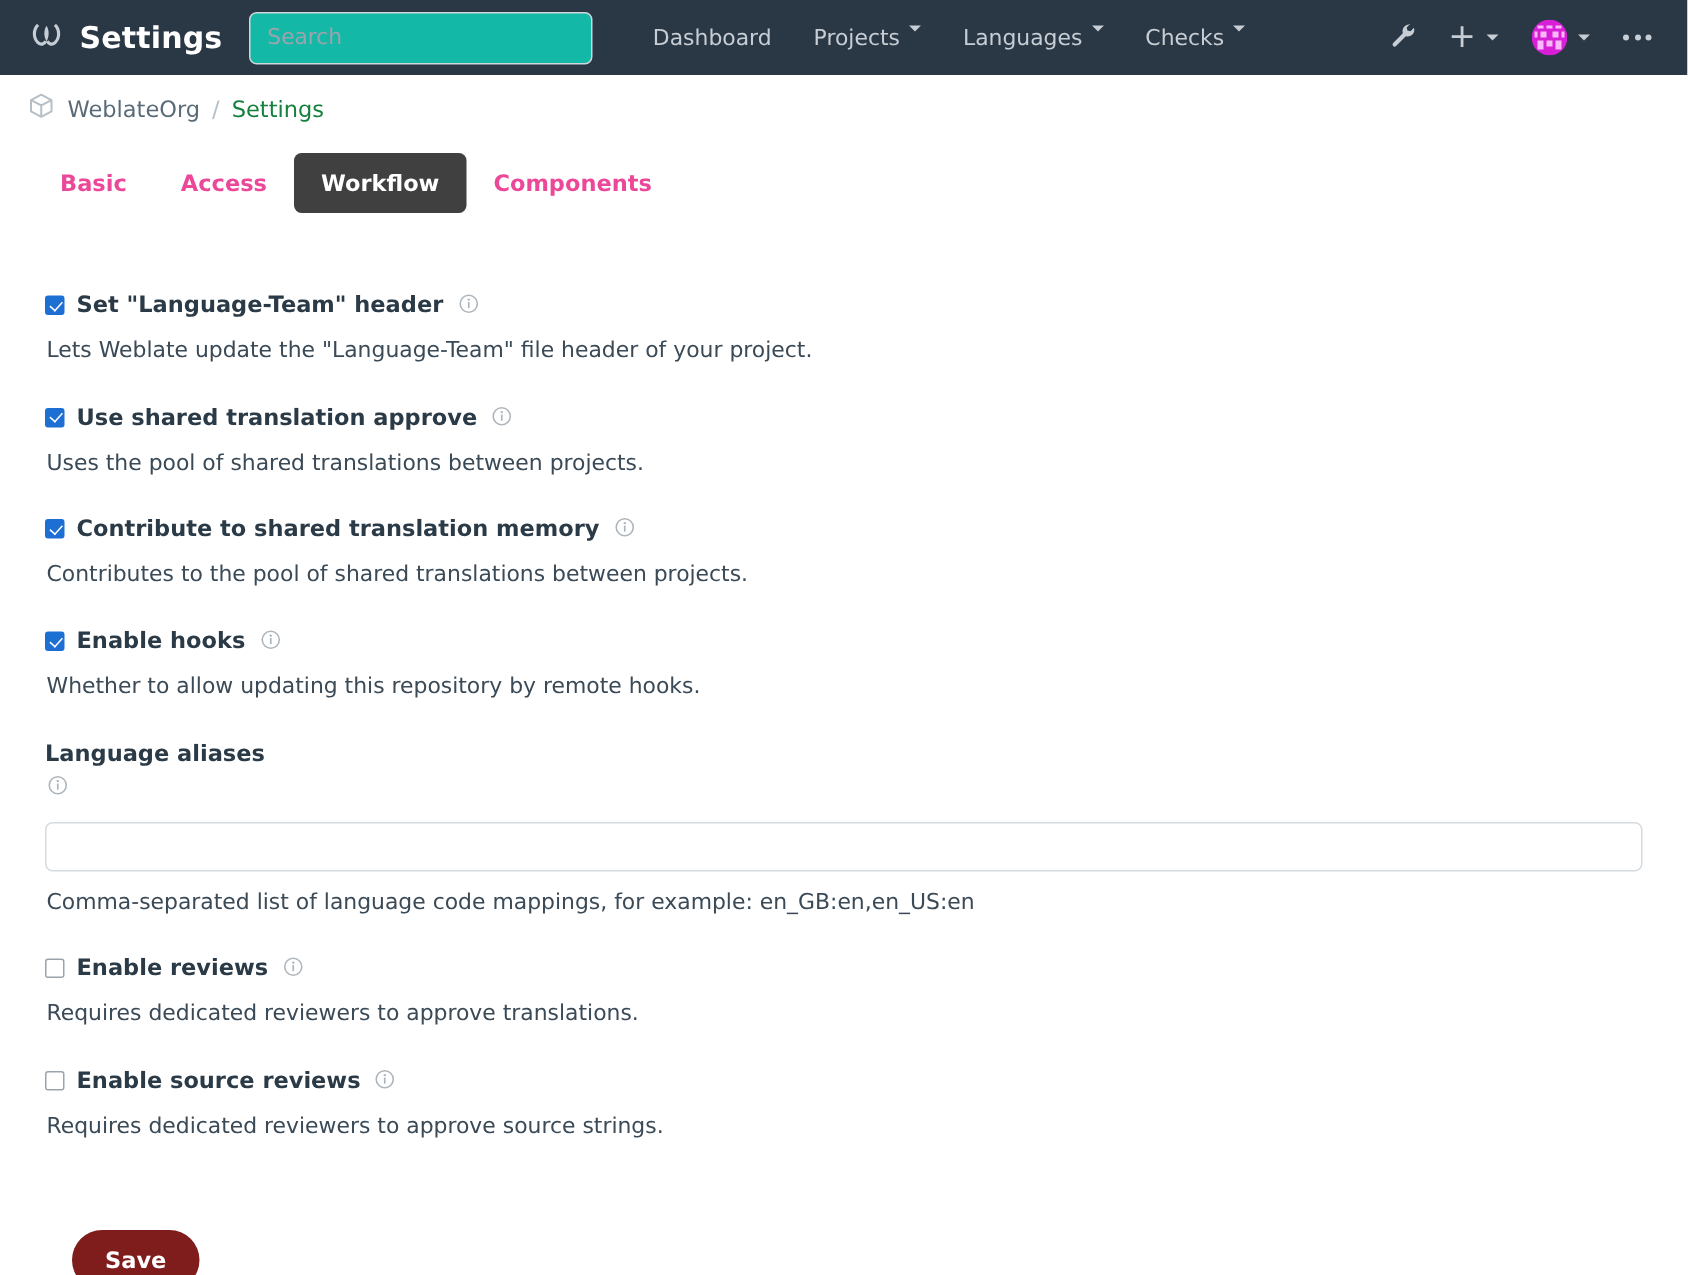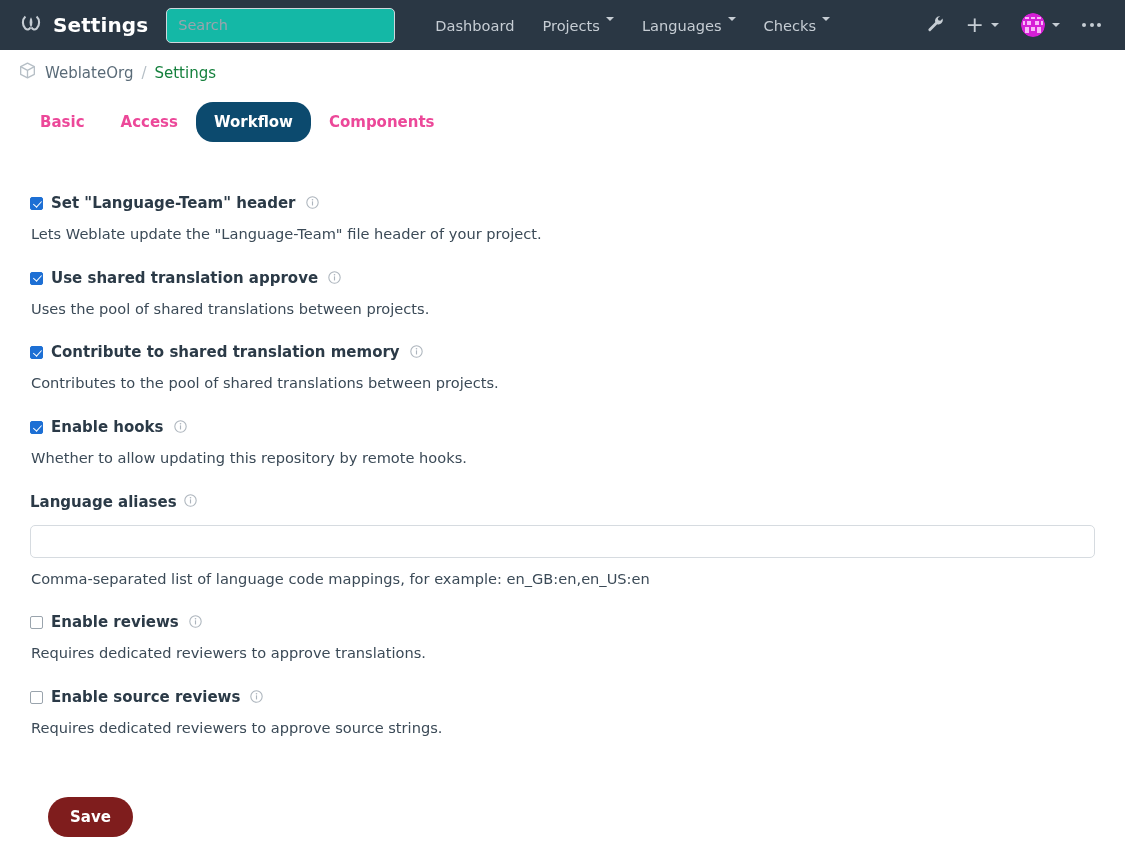--- a/index.html
+++ b/index.html
@@ -143,23 +143,22 @@
   .tab {
     font-size: 15px;
     font-weight: 700;
     color: #ec4899;
     text-decoration: none;
     padding: 11px 18px;
     border-radius: 5px;
     white-space: nowrap;
   }
   .tab.active {
-    background: #0c4a6e;
+    background: #404040;
     color: #ffffff;
-    border-radius: 17px;
   }
 
   
   .content {
     padding: 52px 30px 0 30px;
   }
 
   .cb-row {
     display: flex;
     align-items: center;
@@ -211,20 +210,21 @@
   .block { margin-bottom: 25px; }
 
   .fld-label {
     font-size: 15px;
     font-weight: 700;
     color: #2b3a47;
     display: flex;
     align-items: flex-start;
     gap: 5px;
     margin-bottom: 14px;
+    flex-direction: column;
   }
   .text-input {
     display: block;
     width: 1065px;
     height: 33px;
     border: 1px solid #d6dbe0;
     border-radius: 5px;
     background: #ffffff;
     padding: 0 10px;
     font-size: 14.5px;

